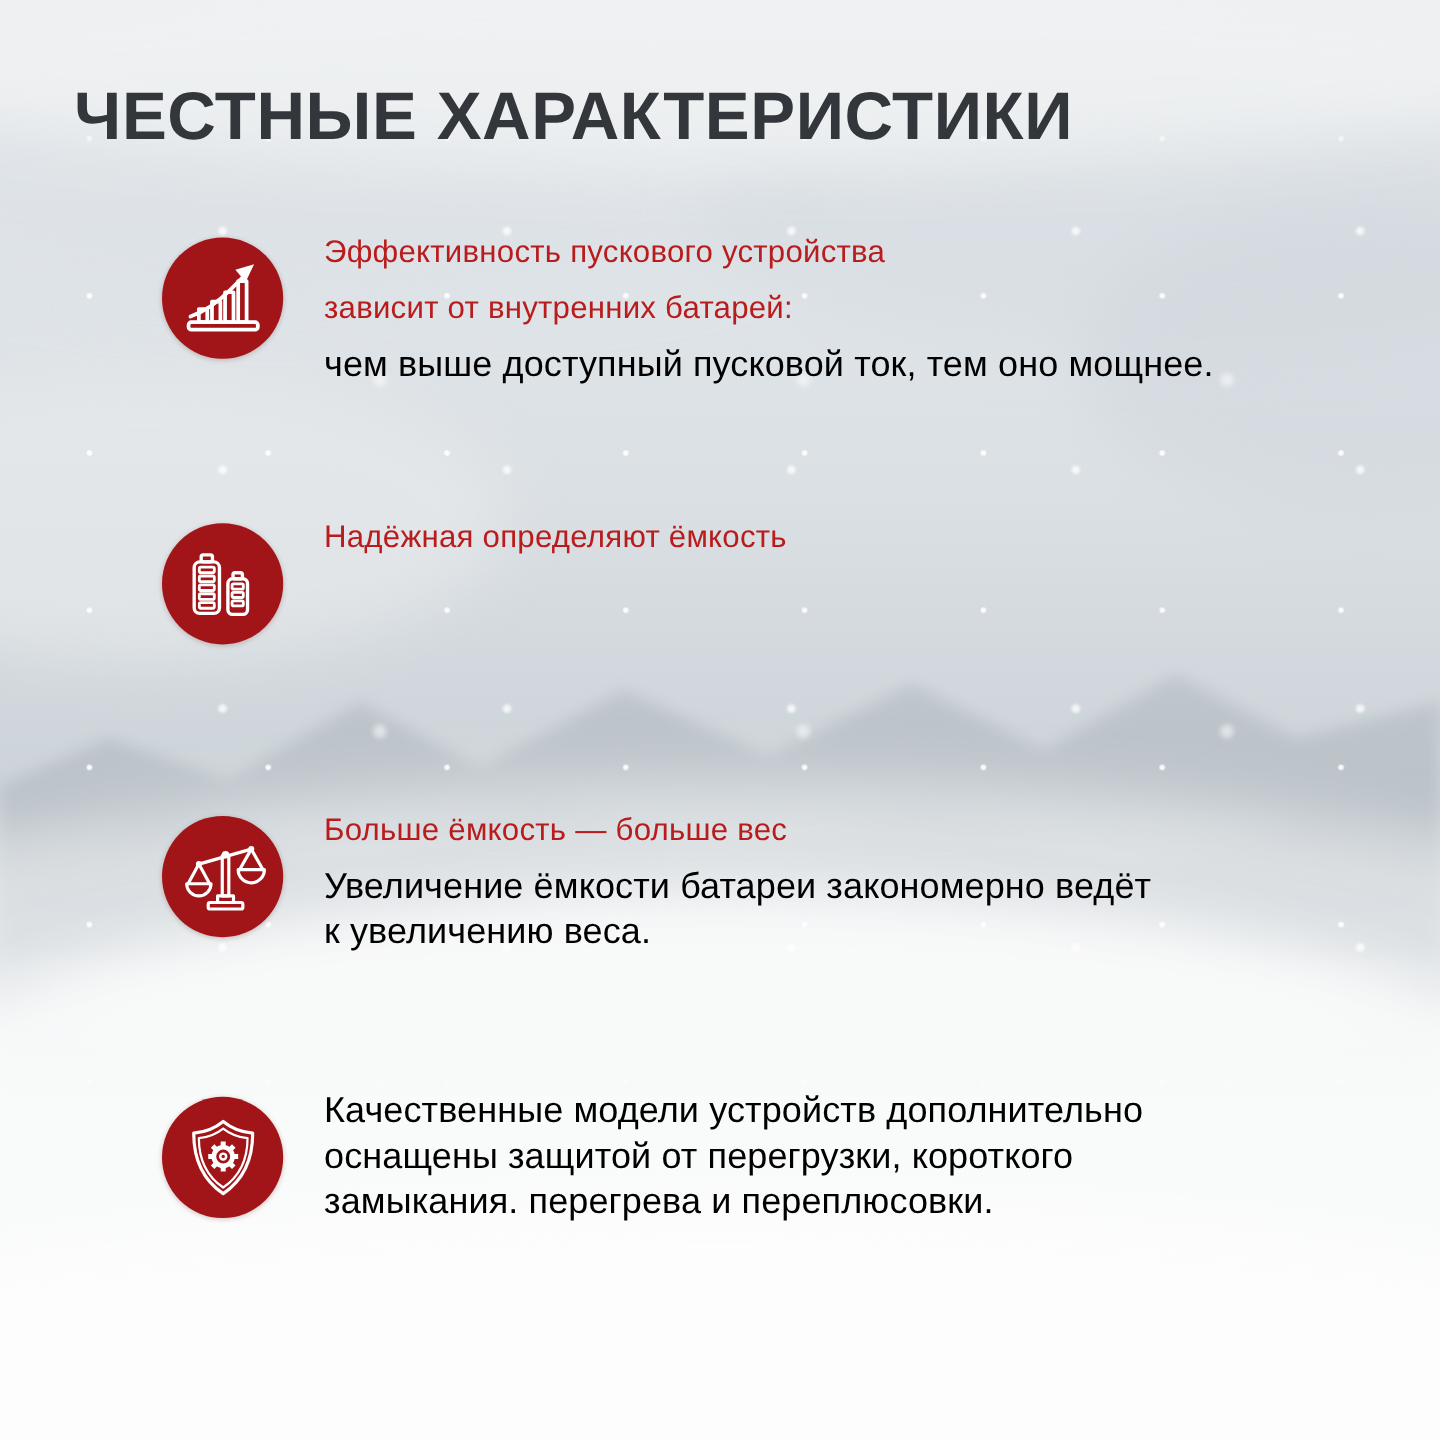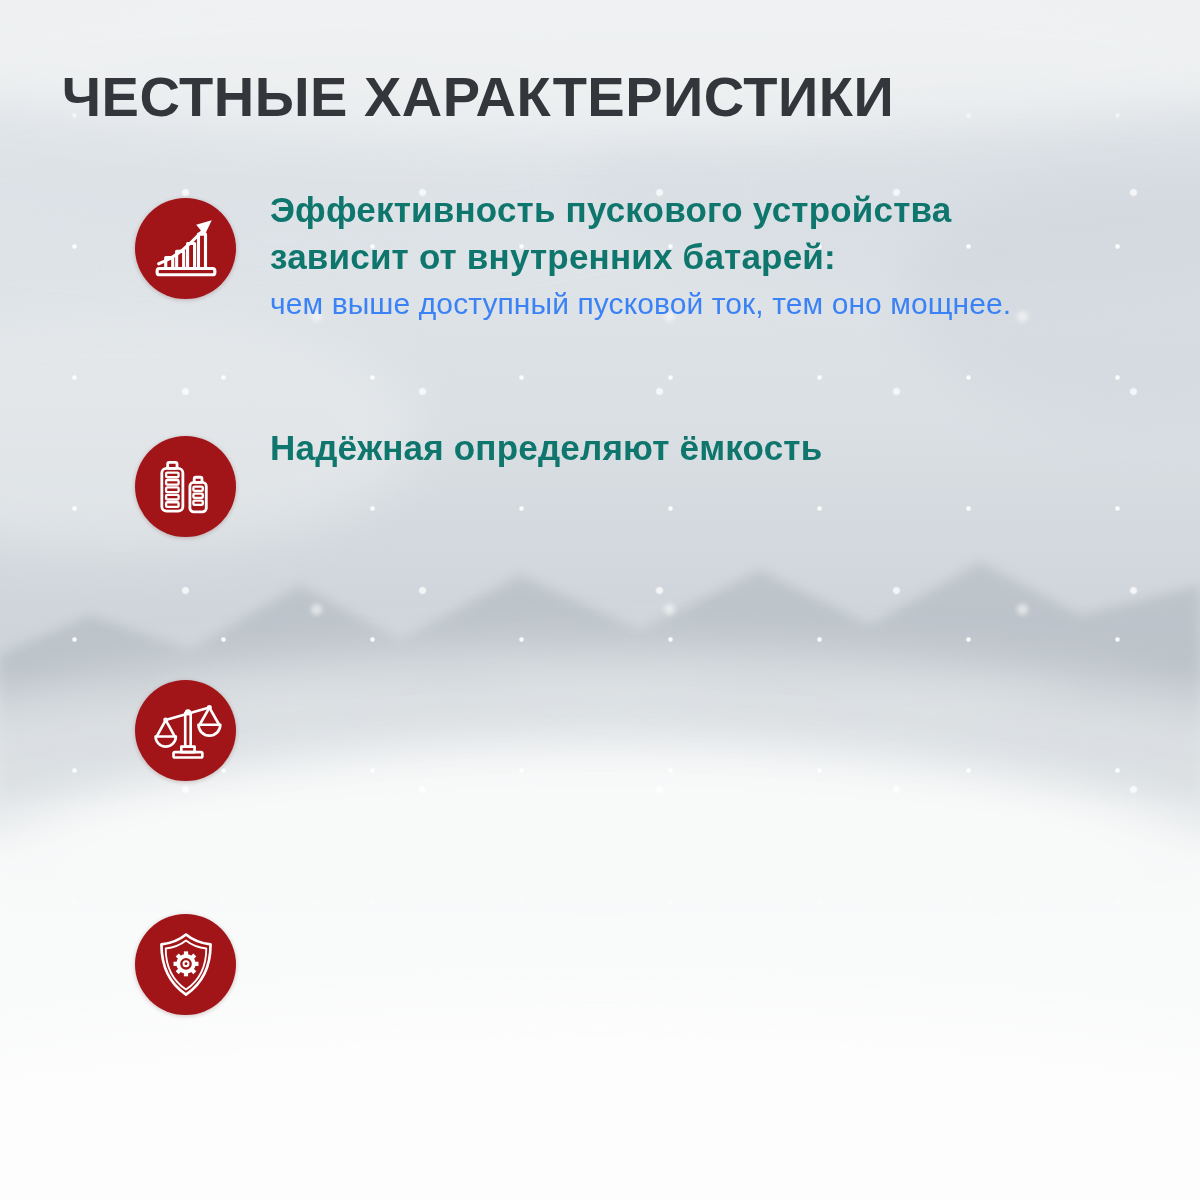--- a/index.html
+++ b/index.html
@@ -32,25 +32,25 @@
   
   .feature{position:absolute;left:135px;width:1005px;}
   .badge{
     position:absolute;left:0;top:12px;width:101px;height:101px;border-radius:50%;
     background:#A11518;display:flex;align-items:center;justify-content:center;
     box-shadow:0 1px 4px rgba(90,20,20,.25);
   }
   .badge svg{width:78px;height:78px;display:block;}
   .copy{margin-left:135px;}
   .copy h2{
-    margin:0;font-size:35px;line-height:47px;font-weight:bold;color:#0f766e;
+    margin:0;font-size:26px;line-height:47px;font-weight:normal;color:#b91c1c;
     white-space:pre-line;letter-spacing:.2px;
   }
   .copy p{
-    margin:5px 0 0 0;font-size:30px;line-height:38px;font-weight:normal;color:#3b82f6;
+    margin:5px 0 0 0;font-size:30px;line-height:38px;font-weight:normal;color:#000000;
     white-space:pre-line;letter-spacing:.1px;
   }
   .f1{top:186px;}
   .f2{top:424px;}
   .f3{top:668px;}
   .f4{top:902px;}
   .icon-stroke{stroke:#FFFFFF;fill:none;stroke-linecap:round;stroke-linejoin:round;}
 </style>
 </head>
 <body>
@@ -152,20 +152,23 @@
         <line x1="80" y1="20" x2="67.5" y2="42"></line>
         <line x1="80" y1="20" x2="92.5" y2="42"></line>
         <path d="M66,42 L94,42 M66,42 a14,14 0 0 0 28,0"></path>
       </g>
       <circle cx="52.5" cy="26" r="4" fill="#FFFFFF"></circle>
       <circle cx="24" cy="36" r="3.2" fill="#FFFFFF"></circle>
       <circle cx="80" cy="20" r="3.2" fill="#FFFFFF"></circle>
     </svg>
   </div>
   <div class="copy">
+    <h2>Больше ёмкость — больше вес</h2>
+    <p>Увеличение ёмкости батареи закономерно ведёт
+к увеличению веса.</p>
   </div>
 </section>
 
 <section class="feature f4">
   <div class="badge">
     <svg viewBox="0 0 100 100">
       <g class="icon-stroke">
         <path stroke-width="3.4" d="M50,11 C59,18.5 70.5,22.5 81.5,23.5 C81.5,48 73,72.5 50,88 C27,72.5 18.5,48 18.5,23.5 C29.5,22.5 41,18.5 50,11 Z"></path>
         <path stroke-width="2.4" d="M50,18.5 C57.5,24.5 67,27.8 76,28.8 C76,48.5 69,68.5 50,81.5 C31,68.5 24,48.5 24,28.8 C33,27.8 42.5,24.5 50,18.5 Z"></path>
       </g>
@@ -179,14 +182,17 @@
           <line x1="60" y1="48.5" x2="66" y2="48.5"></line>
           <line x1="42.9" y1="41.4" x2="38.7" y2="37.2"></line>
           <line x1="57.1" y1="55.6" x2="61.3" y2="59.8"></line>
           <line x1="42.9" y1="55.6" x2="38.7" y2="59.8"></line>
           <line x1="57.1" y1="41.4" x2="61.3" y2="37.2"></line>
         </g>
       </g>
     </svg>
   </div>
   <div class="copy">
+    <p>Качественные модели устройств дополнительно
+оснащены защитой от перегрузки, короткого
+замыкания. перегрева и переплюсовки.</p>
   </div>
 </section>
 
 </body></html>

